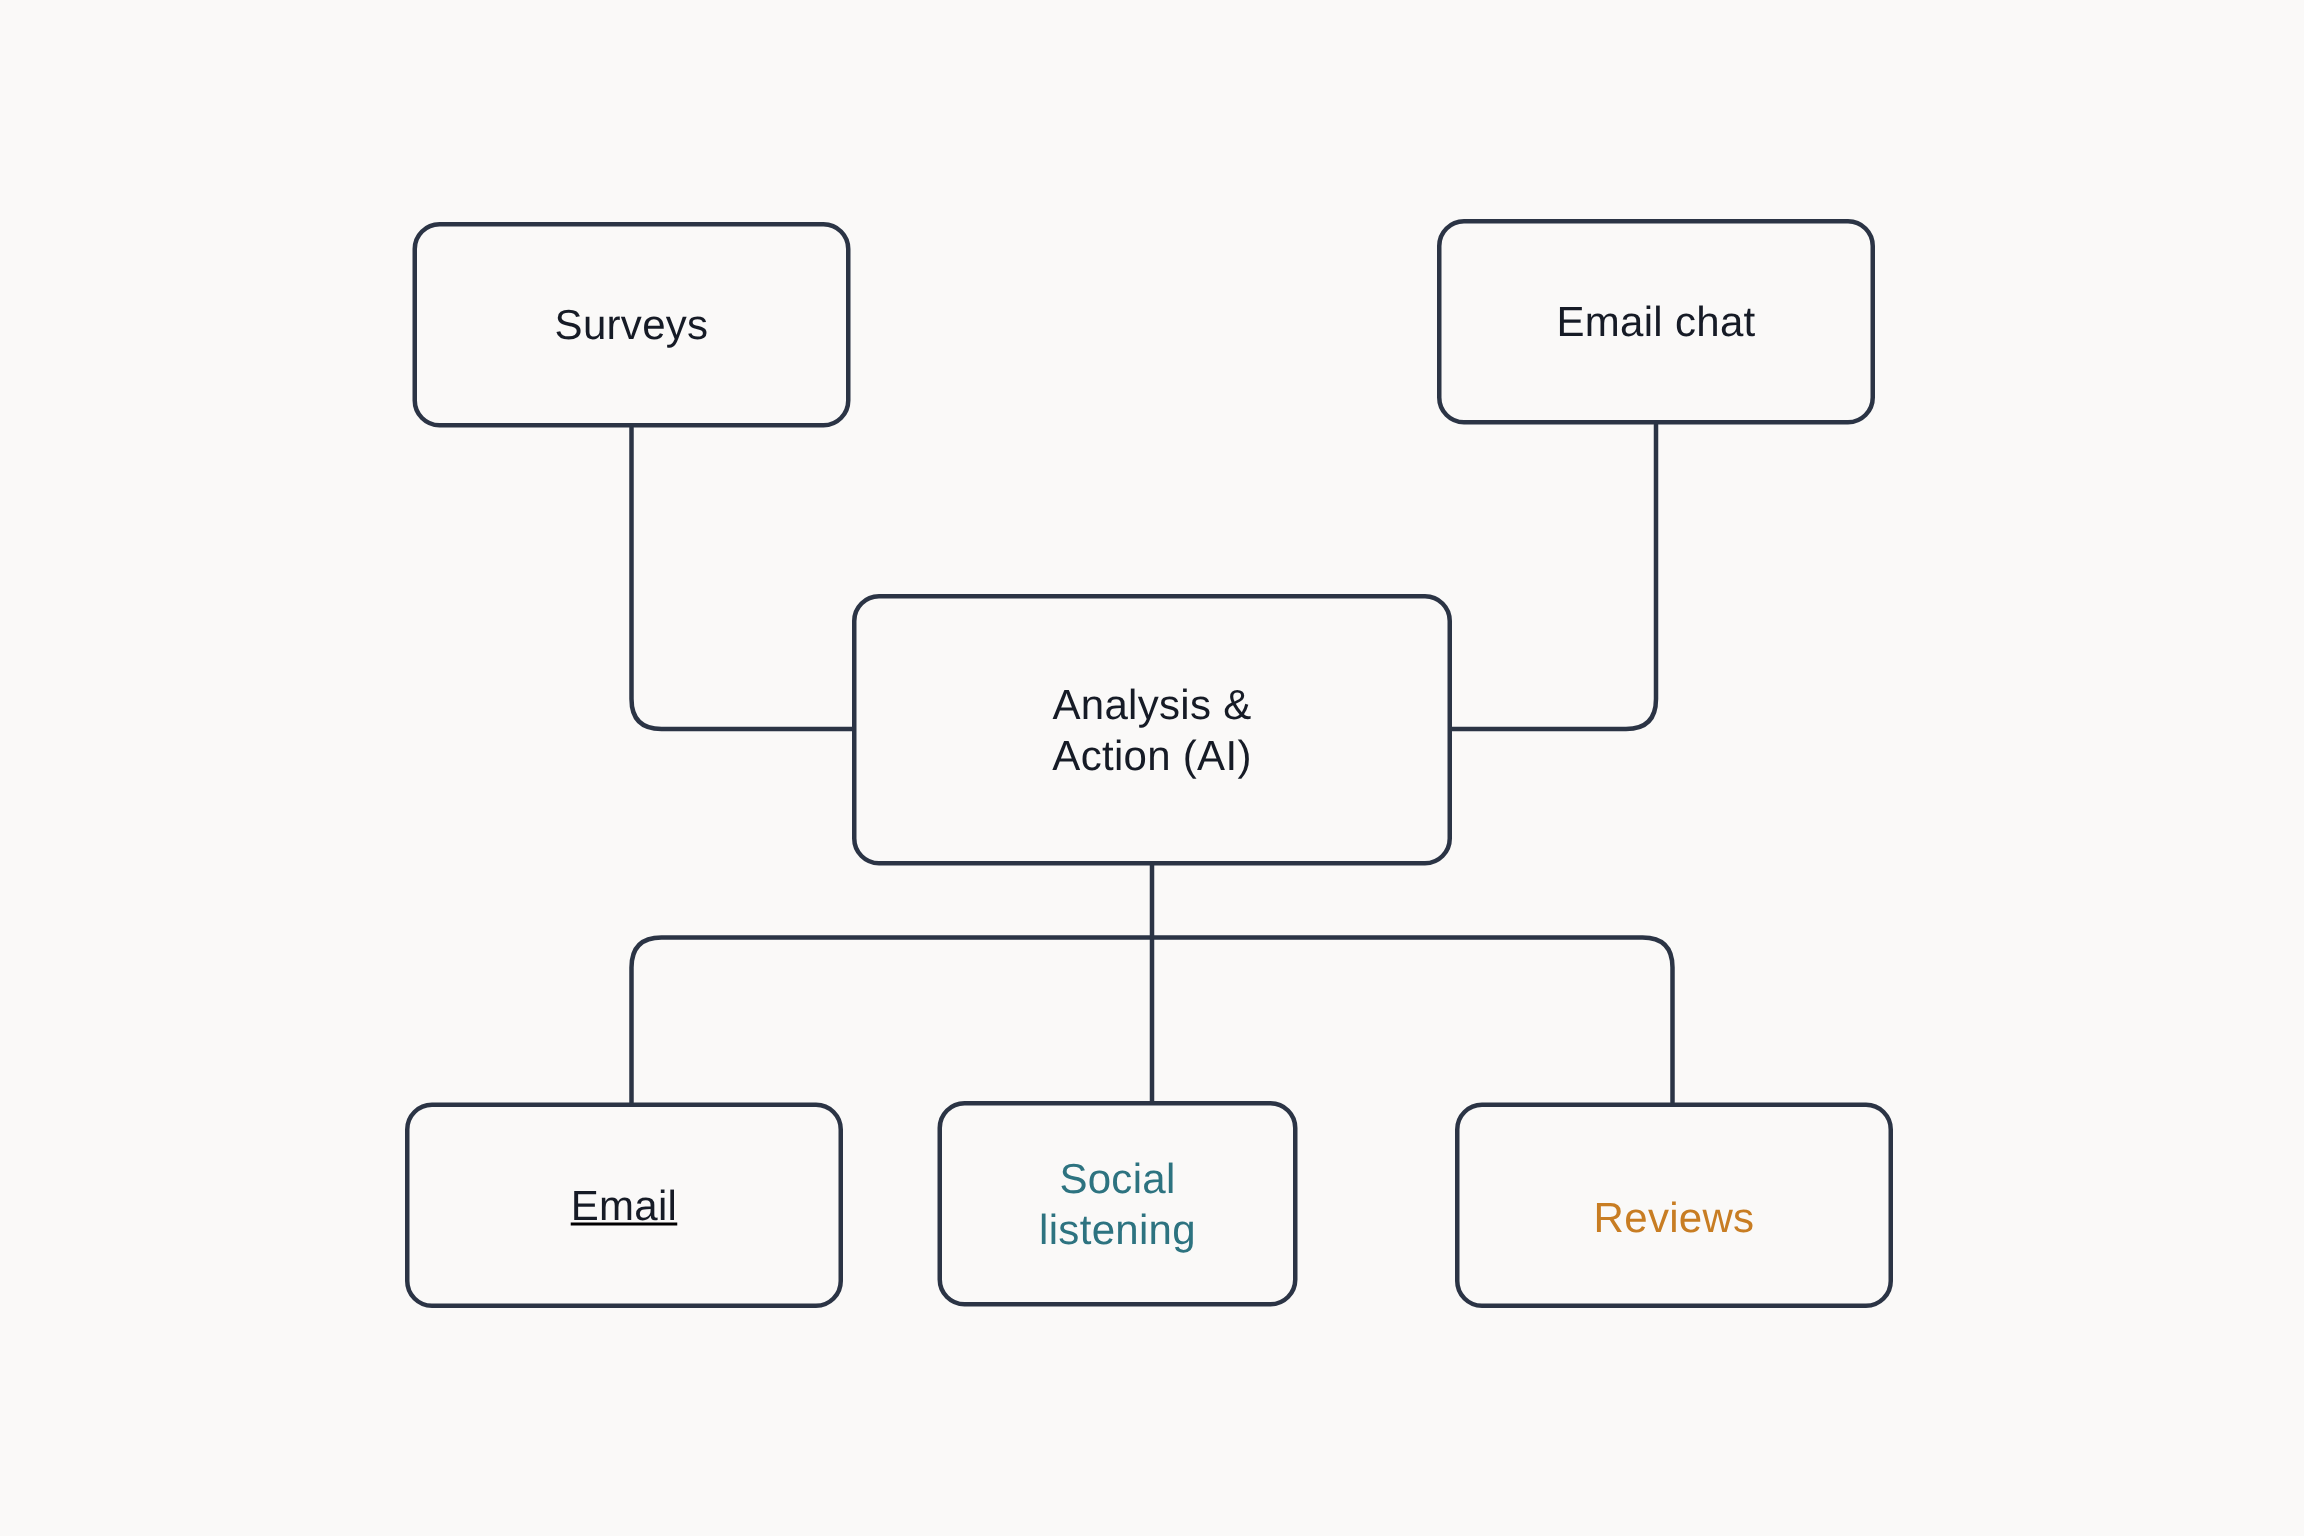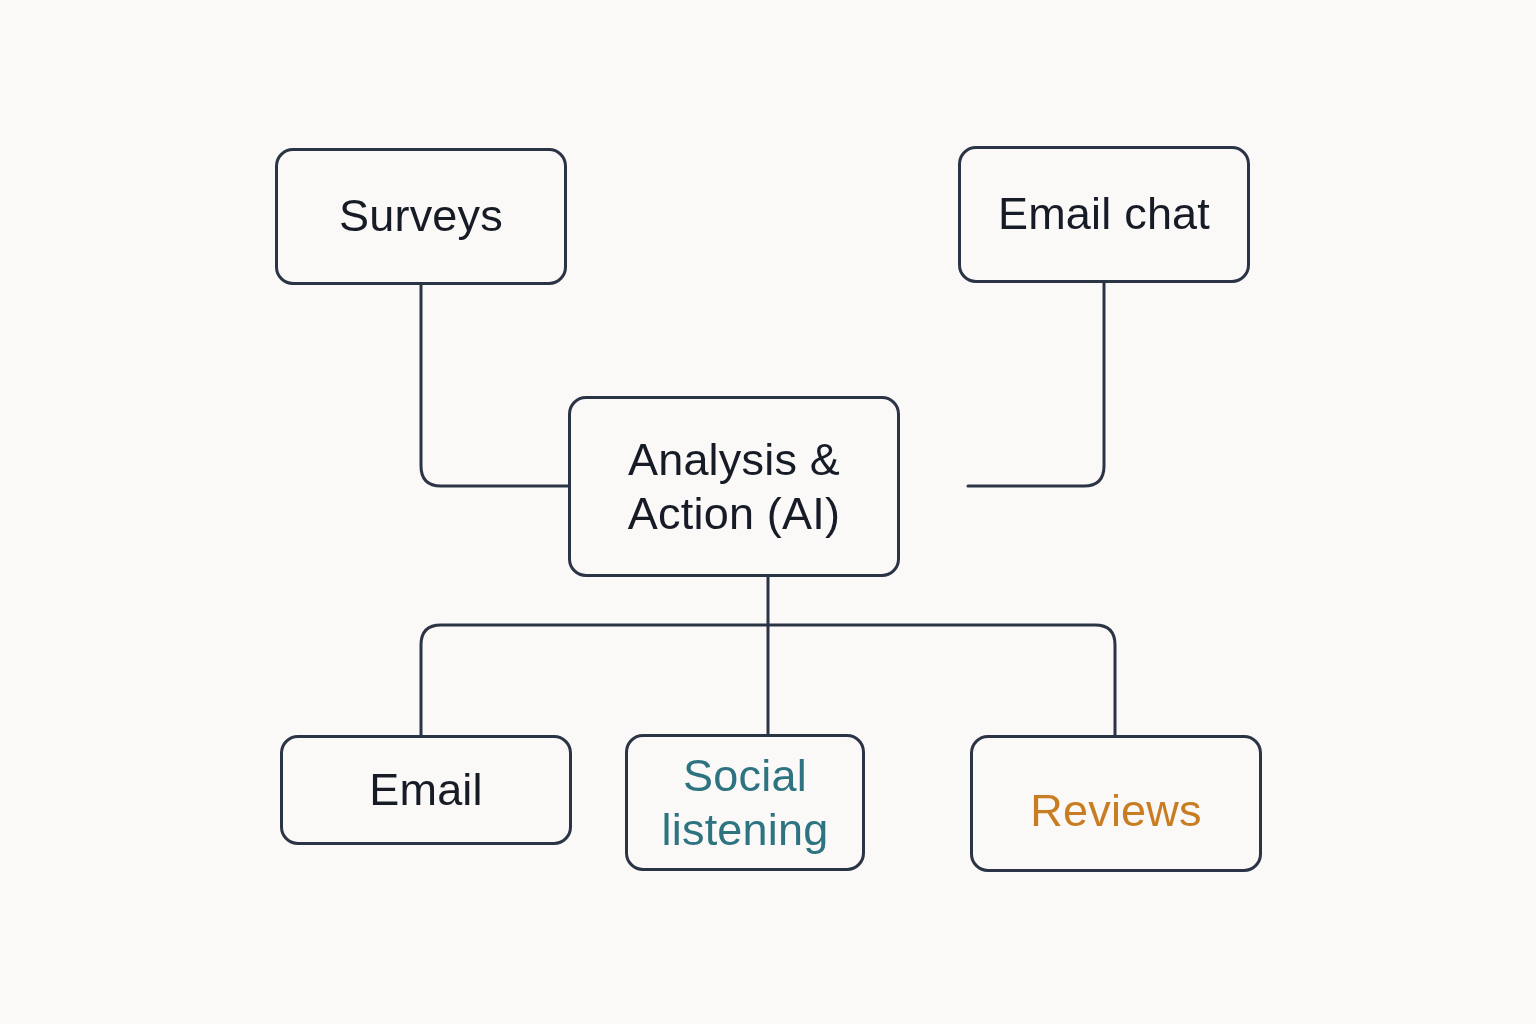--- a/index.html
+++ b/index.html
@@ -29,21 +29,21 @@
     border: 3px solid #2b3445;
     border-radius: 18px;
     background: #faf9f8;
     display: flex;
     align-items: center;
     justify-content: center;
     text-align: center;
     z-index: 2;
   }
   .node-label {
-    font-size: 45px;
+    font-size: 28px;
     line-height: 1.12;
     letter-spacing: 0.2px;
     color: #161b26;
     white-space: pre-line;
     padding: 0 10px;
   }
   .node-label.two-line {
     line-height: 1.18;
   }
 </style>
@@ -68,26 +68,26 @@
   </svg>
 
   <div class="node" style="left:275px; top:148px; width:292px; height:137px;">
     <span class="node-label">Surveys</span>
   </div>
 
   <div class="node" style="left:958px; top:146px; width:292px; height:137px;">
     <span class="node-label">Email chat</span>
   </div>
 
-  <div class="node" style="left:568px; top:396px; width:332px; height:181px;">
+  <div class="node" style="left:568px; top:396px; width:400px; height:181px;">
     <span class="node-label two-line">Analysis &amp;
 Action (AI)</span>
   </div>
 
-  <div class="node" style="left:280px; top:735px; width:292px; height:110px;">
+  <div class="node" style="left:270px; top:735px; width:292px; height:137px;text-decoration:underline;">
     <span class="node-label">Email</span>
   </div>
 
   <div class="node" style="left:625px; top:734px; width:240px; height:137px;">
     <span class="node-label two-line" style="color:#2d7380;">Social
 listening</span>
   </div>
 
   <div class="node" style="left:970px; top:735px; width:292px; height:137px;">
     <span class="node-label" style="color:#c87d23;margin-top:16px;">Reviews</span>

